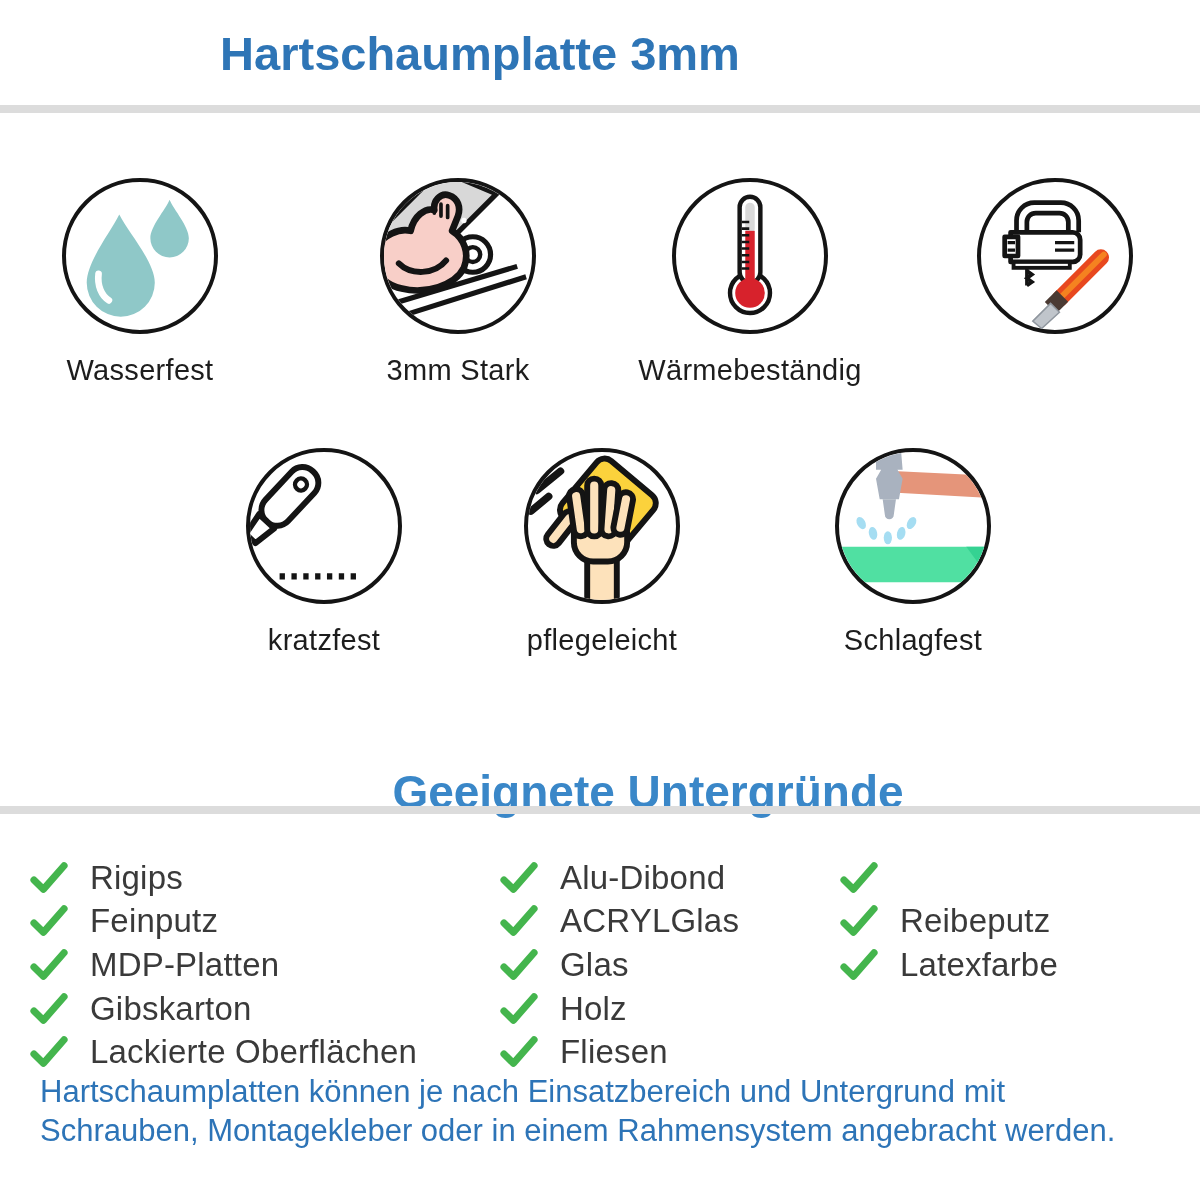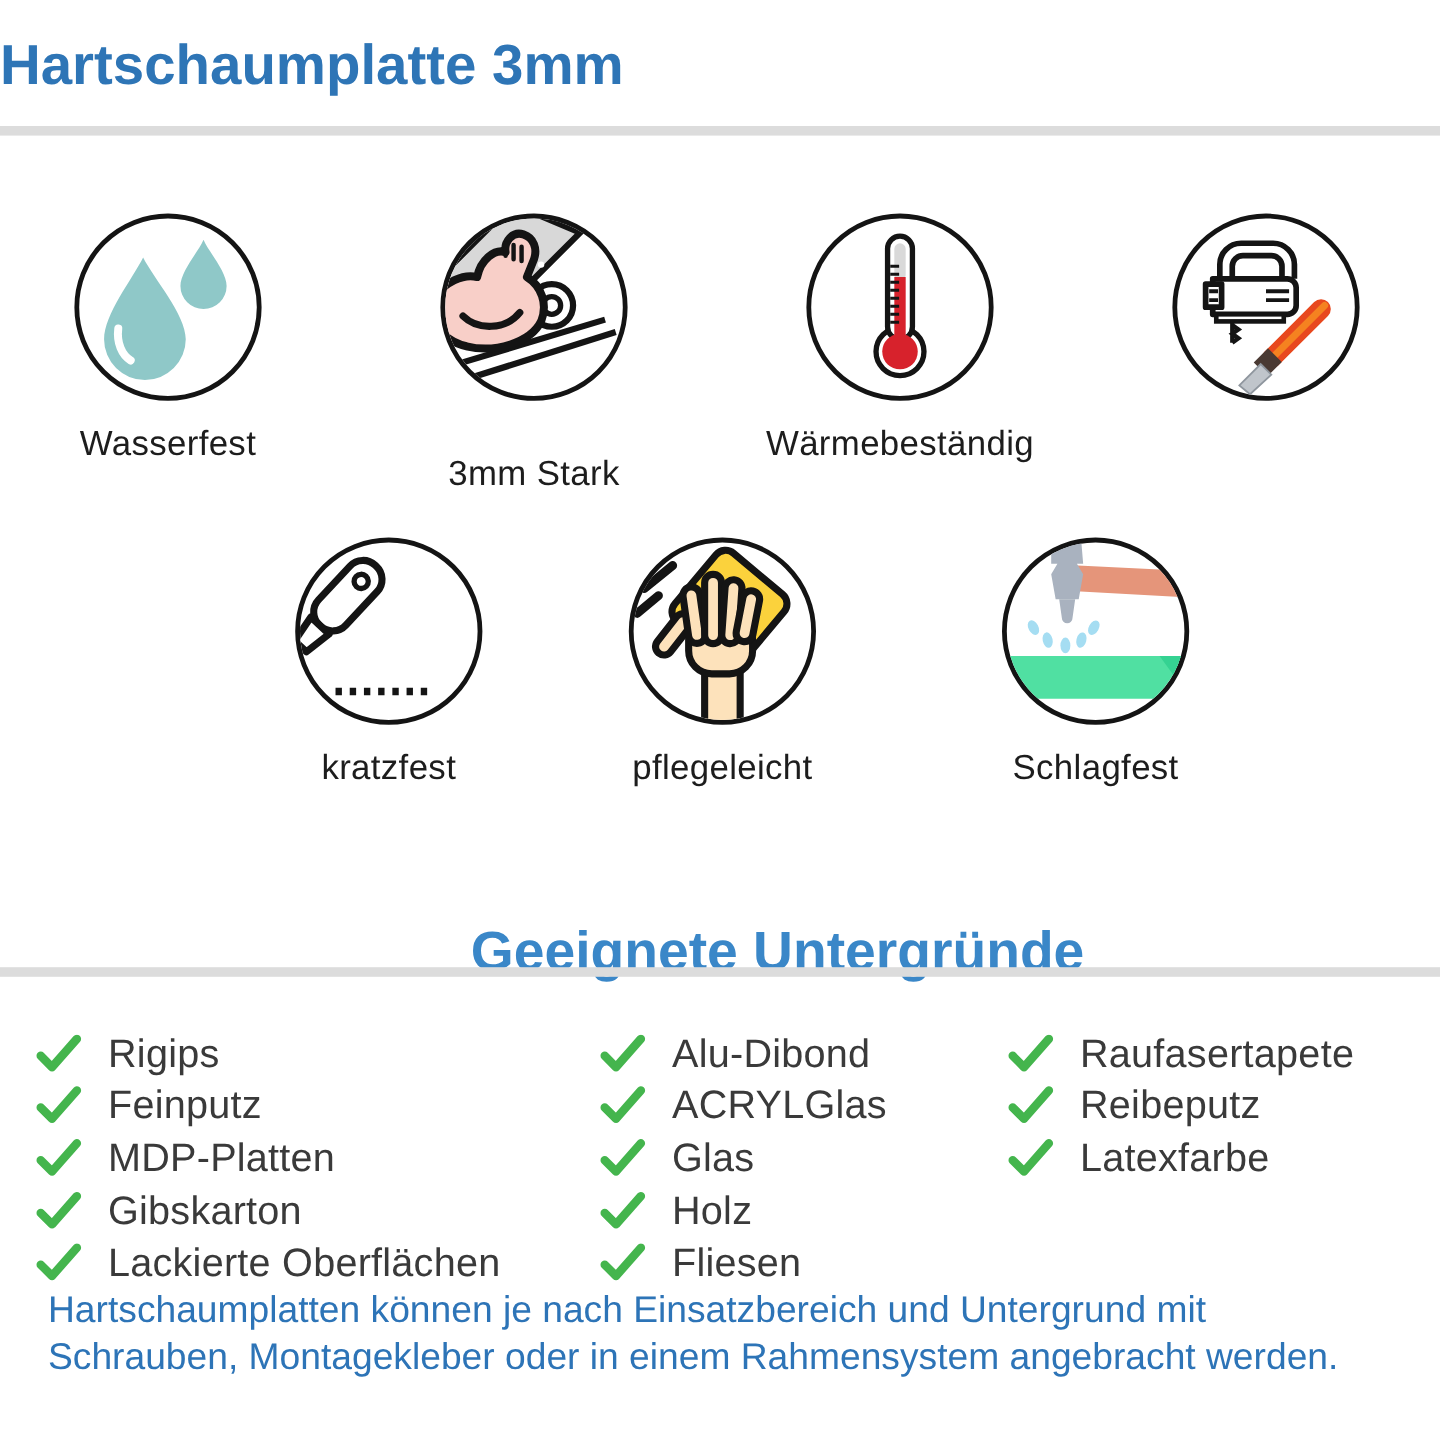--- a/index.html
+++ b/index.html
@@ -1,21 +1,21 @@
 <!DOCTYPE html>
 <html><head>
 <meta charset="utf-8">
 <style>
   html,body{margin:0;padding:0;}
   body{
     width:1200px;height:1200px;position:relative;background:#ffffff;
     font-family:"Liberation Sans", sans-serif;overflow:hidden;
   }
   .title{
-    position:absolute;top:26px;left:0;width:960px;
+    position:absolute;top:26px;left:0;width:960px;text-align:center;
     font-size:47px;font-weight:600;color:#2e75b6;letter-spacing:0px;
   }
   .divider{position:absolute;left:0;width:1200px;height:8px;background:#dcdcdc;}
   .divider1{top:105px;}
   .divider2{top:806px;}
   .feature{position:absolute;width:300px;display:flex;flex-direction:column;align-items:center;}
   .circle{
     width:148px;height:148px;border:4px solid #141414;border-radius:50%;
     background:#fff;overflow:hidden;position:relative;
   }
@@ -53,21 +53,21 @@
   <div class="circle">
     <svg viewBox="0 0 100 100">
       <path d="M36 22 C30 34 14 54 14 68 A23 23 0 1 0 60 68 C60 54 42 34 36 22 Z" fill="#8fc8c8"></path>
       <path d="M70 12 C67 19 57 30 57 38 A13 13 0 1 0 83 38 C83 30 73 19 70 12 Z" fill="#8fc8c8"></path>
       <path d="M22 62 C21 70 24 77 29 80" stroke="#ffffff" stroke-width="4.5" fill="none" stroke-linecap="round"></path>
     </svg>
   </div>
   <div class="feat-label">Wasserfest</div>
 </div>
 
-<div class="feature" style="left:295px;top:178px;gap:25px;">
+<div class="feature" style="left:308px;top:178px;">
   <div class="circle">
     <svg viewBox="0 0 100 100">
       <path d="M-6 36 L38 -8 L76 8 L30 54 Z" fill="#d8d8d8" stroke="#141414" stroke-width="3.5"></path>
       <circle cx="44" cy="16" r="1.8" fill="#fff"></circle>
         <circle cx="54" cy="26" r="1.8" fill="#fff"></circle>
         <circle cx="38" cy="24" r="1.8" fill="#fff"></circle>
       <circle cx="60" cy="49" r="12" fill="#ffffff" stroke="#141414" stroke-width="3.5"></circle>
       <circle cx="60" cy="49" r="5" fill="#ffffff" stroke="#141414" stroke-width="3"></circle>
       <path d="M0 84 L90 57" stroke="#141414" stroke-width="3.5" fill="none"></path>
       <path d="M4 93 L96 64" stroke="#141414" stroke-width="3.5" fill="none"></path>
@@ -252,21 +252,20 @@
       </svg>
     <span>Fliesen</span>
   </div>
 </div>
 
 <div class="col col3">
   <div class="check-item">
     <svg viewBox="0 0 40 34">
         <path d="M4 19 L14 29 L36 4" stroke="#44b54d" stroke-width="7.5" fill="none" stroke-linecap="round" stroke-linejoin="round"></path>
       </svg>
-    <span>Raufasertapete</span>
   </div>
   <div class="check-item">
     <svg viewBox="0 0 40 34">
         <path d="M4 19 L14 29 L36 4" stroke="#44b54d" stroke-width="7.5" fill="none" stroke-linecap="round" stroke-linejoin="round"></path>
       </svg>
     <span>Reibeputz</span>
   </div>
   <div class="check-item">
     <svg viewBox="0 0 40 34">
         <path d="M4 19 L14 29 L36 4" stroke="#44b54d" stroke-width="7.5" fill="none" stroke-linecap="round" stroke-linejoin="round"></path>

